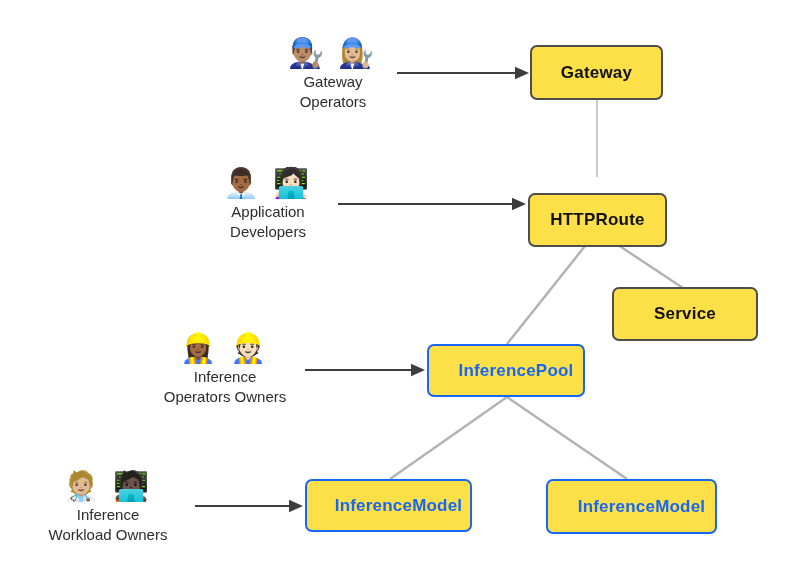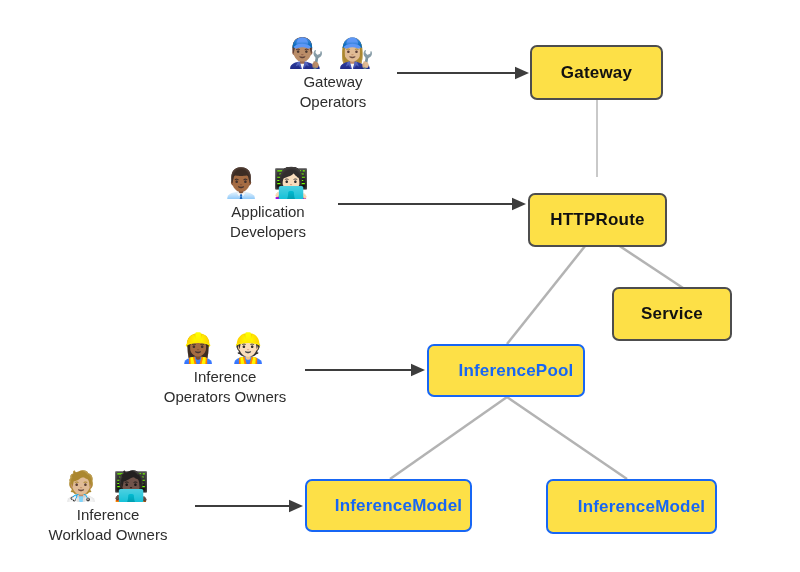--- a/index.html
+++ b/index.html
@@ -100,21 +100,21 @@
   </svg>
 
   <div class="node standard" style="left:530px; top:45px; width:133px; height:55px;">
     <span>Gateway</span>
   </div>
 
   <div class="node standard" style="left:528px; top:177px; width:139px; height:54px;margin-top:16px;">
     <span>HTTPRoute</span>
   </div>
 
-  <div class="node standard" style="left:612px; top:287px; width:120px; height:54px;">
+  <div class="node standard" style="left:612px; top:287px; width:146px; height:54px;">
     <span>Service</span>
   </div>
 
   <div class="node extension" style="left:427px; top:344px; width:158px; height:53px;">
     <span>InferencePool</span>
   </div>
 
   <div class="node extension" style="left:305px; top:479px; width:167px; height:53px;">
     <span>InferenceModel</span>
   </div>

